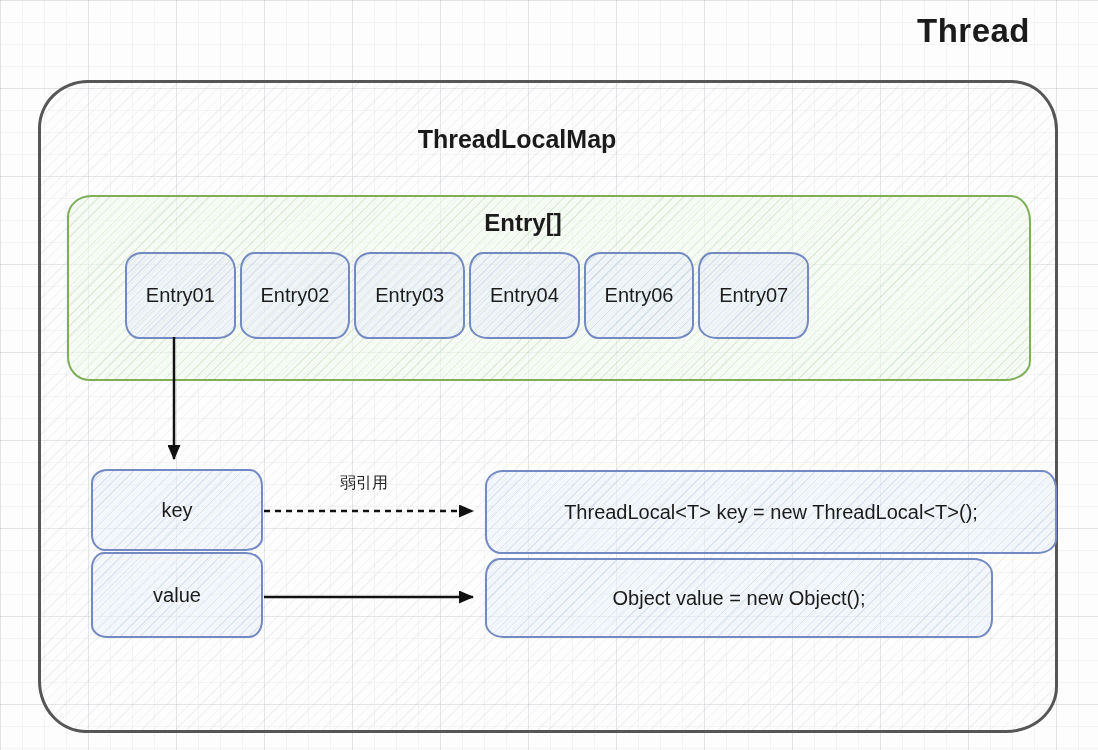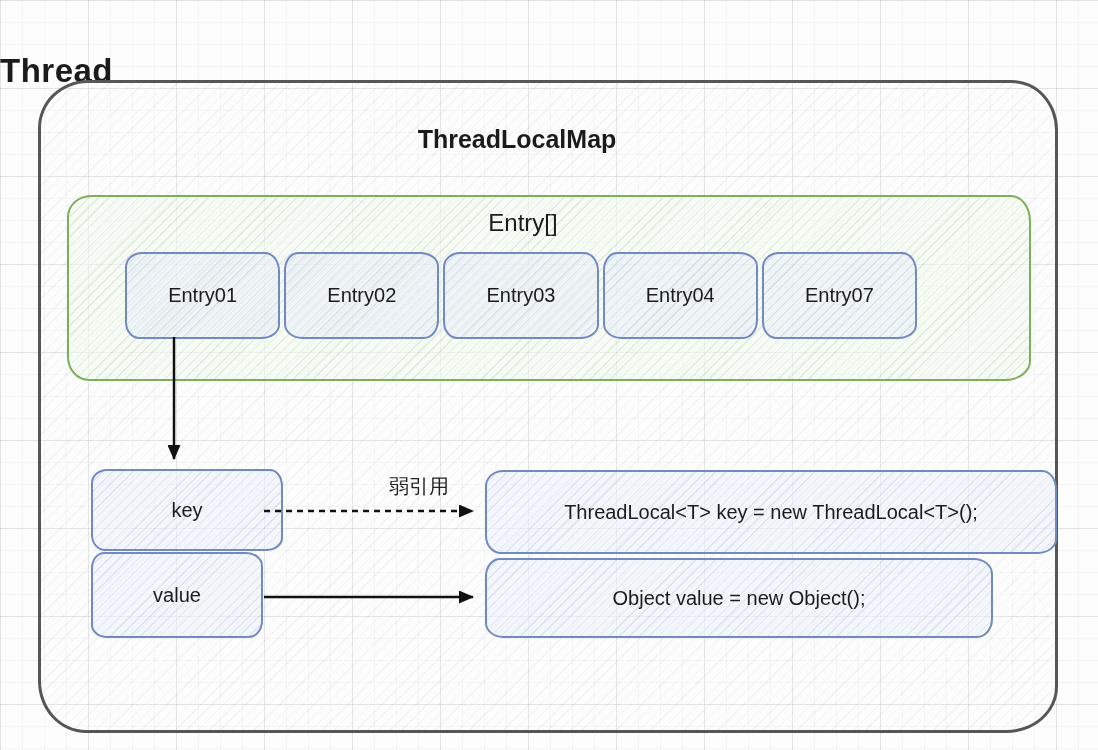--- a/index.html
+++ b/index.html
@@ -17,25 +17,24 @@
       linear-gradient(to right, rgba(110,120,135,0.14) 1px, transparent 1px),
       linear-gradient(to bottom, rgba(110,120,135,0.14) 1px, transparent 1px),
       linear-gradient(to right, rgba(110,120,135,0.065) 1px, transparent 1px),
       linear-gradient(to bottom, rgba(110,120,135,0.065) 1px, transparent 1px);
     background-size: 88px 88px, 88px 88px, 22px 22px, 22px 22px;
   }
 
   .thread-title {
     position: absolute;
     top: 12px; left: 0; width: 1030px;
-    text-align: left;
+    text-align: right;
     font-size: 33px;
     font-weight: bold;
     letter-spacing: 0.5px;
-    margin-top: 40px;
   }
 
   .outer-box {
     position: absolute;
     left: 38px; top: 80px;
     width: 1020px; height: 653px;
     border: 3px solid #565656;
     border-radius: 50px 46px 52px 48px / 48px 50px 46px 52px;
     background-color: rgba(255,255,255,0.12);
     background-image: repeating-linear-gradient(135deg,
@@ -61,28 +60,28 @@
     background-image: repeating-linear-gradient(135deg,
       rgba(125,174,88,0.18) 0px, rgba(125,174,88,0.18) 1px,
       transparent 1px, transparent 7px);
   }
 
   .entry-title {
     position: absolute;
     top: 12px; left: 0; width: 900px;
     text-align: center;
     font-size: 24px;
-    font-weight: normal;
+    font-weight: bold;
     padding-left: 8px;
   }
 
   .entries-row {
     position: absolute;
     left: 56px; top: 55px;
-    width: 792px; height: 87px;
+    width: 684px; height: 87px;
     display: flex;
     gap: 4px;
   }
 
   .entry-box {
     flex: 1;
     display: flex;
     align-items: center;
     justify-content: center;
     font-size: 20px;
@@ -100,34 +99,34 @@
     display: flex;
     align-items: center;
     justify-content: center;
     font-size: 20px;
     border: 2.5px solid #7289c2;
     background-color: rgba(236,242,250,0.6);
     background-image: repeating-linear-gradient(135deg,
       rgba(114,137,194,0.16) 0px, rgba(114,137,194,0.16) 1px,
       transparent 1px, transparent 7px);
   }
-  .kv-key   { left: 50px; top: 386px; width: 192px; height: 82px;
+  .kv-key   { left: 50px; top: 386px; width: 172px; height: 82px;
               border-radius: 16px 13px 17px 14px / 14px 17px 13px 16px; }
   .kv-value { left: 50px; top: 469px; width: 172px; height: 86px;
               border-radius: 13px 17px 14px 16px / 16px 14px 17px 13px; }
   .code-key   { left: 444px; top: 387px; width: 572px; height: 84px;
                 border-radius: 18px 15px 19px 16px / 16px 19px 15px 18px; }
   .code-value { left: 444px; top: 475px; width: 508px; height: 80px;
                 border-radius: 15px 19px 16px 18px / 18px 16px 19px 15px; }
 
   .ref-label {
     position: absolute;
     width: 170px;
-    text-align: right;
-    font-size: 20px;
+    text-align: center;
+    font-size: 16px;
     color: #222222;
   }
   .ref-weak   { left: 238px; top: 390px; }
   .ref-strong { left: 238px; top: 473px; }
 
   .arrows {
     position: absolute;
     left: 0; top: 0;
     pointer-events: none;
   }
@@ -143,20 +142,21 @@
 
     <div class="map-title">ThreadLocalMap</div>
 
     <div class="green-box">
       <div class="entry-title">Entry[]</div>
       <div class="entries-row">
         <div class="entry-box">Entry01</div>
         <div class="entry-box">Entry02</div>
         <div class="entry-box">Entry03</div>
         <div class="entry-box">Entry04</div>
+        <div class="entry-box">Entry06</div>
         <div class="entry-box">Entry07</div>
       </div>
     </div>
 
     <div class="kv-box kv-key">key</div>
 
     <div class="kv-box kv-value">value</div>
 
     <div class="ref-label ref-weak">弱引用</div>
 

